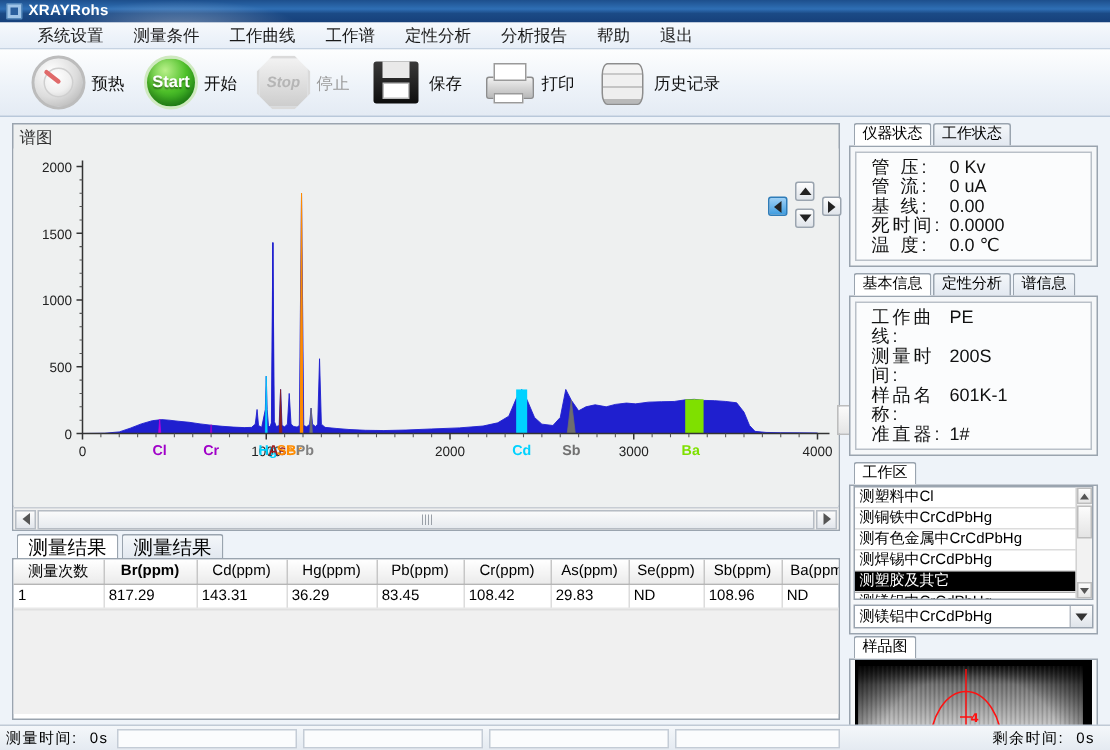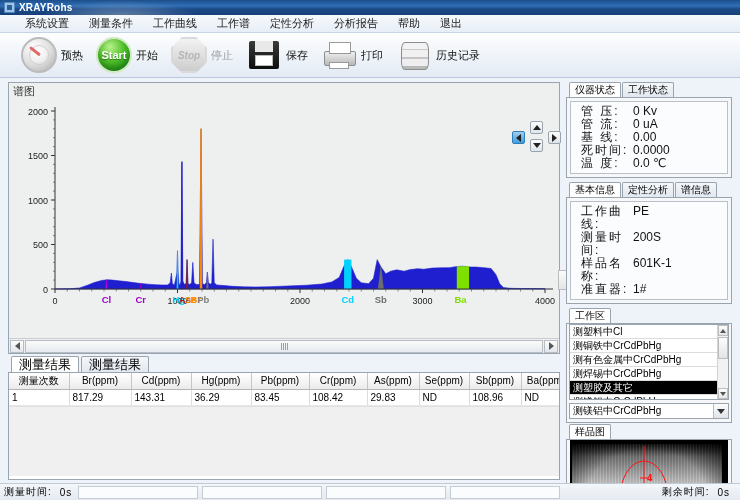--- a/index.html
+++ b/index.html
@@ -428,21 +428,21 @@
   <div class="resultpanel">
     <div class="tabs">
       <div class="tab active">测量结果</div>
       <div class="tab">测量结果</div>
     </div>
     <div class="tablebox">
       <table class="res">
         <thead>
             <tr id="res-head">
               <th style="width: 60px;">测量次数</th>
-              <th style="width: 62px;">Br(ppm)</th>
+              <th style="width: 62px; font-weight: bold;">Br(ppm)</th>
               <th style="width: 60px;">Cd(ppm)</th>
               <th style="width: 60px;">Hg(ppm)</th>
               <th style="width: 58px;">Pb(ppm)</th>
               <th style="width: 58px;">Cr(ppm)</th>
               <th style="width: 52px;">As(ppm)</th>
               <th style="width: 50px;">Se(ppm)</th>
               <th style="width: 52px; text-align: center;">Sb(ppm)</th>
               <th style="width: 50px;">Ba(ppm)</th>
             </tr>
           </thead>

